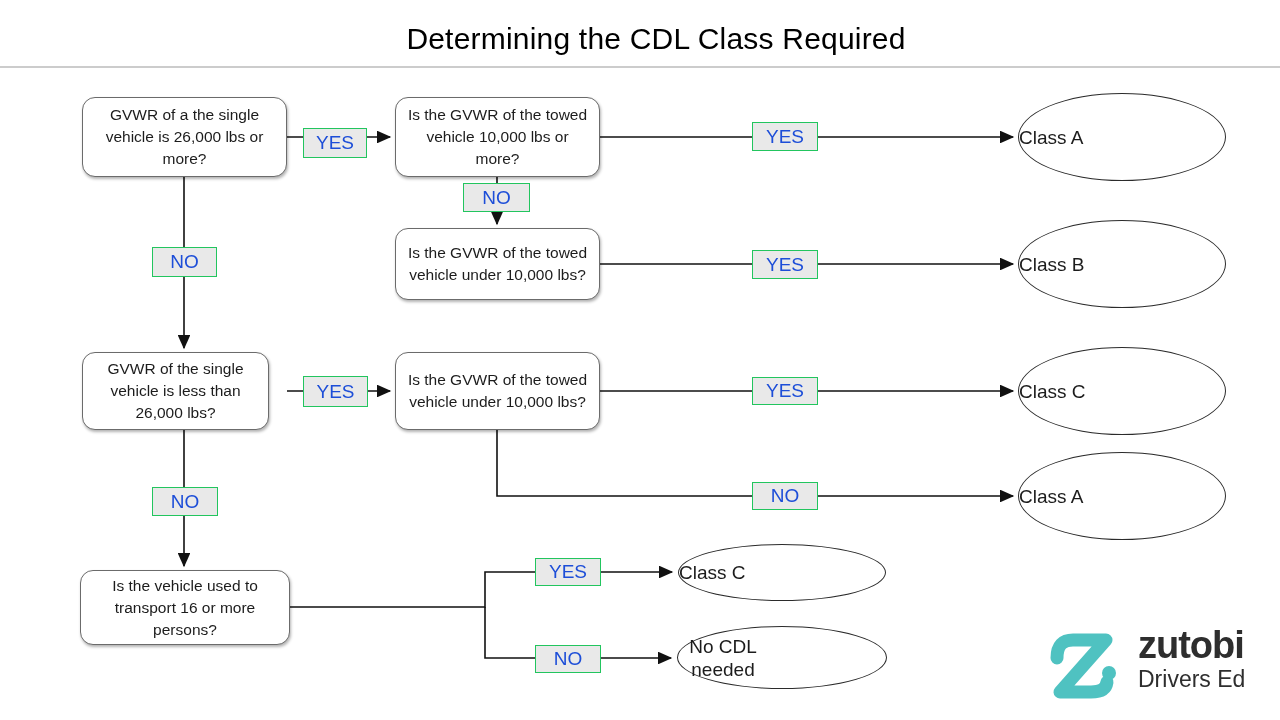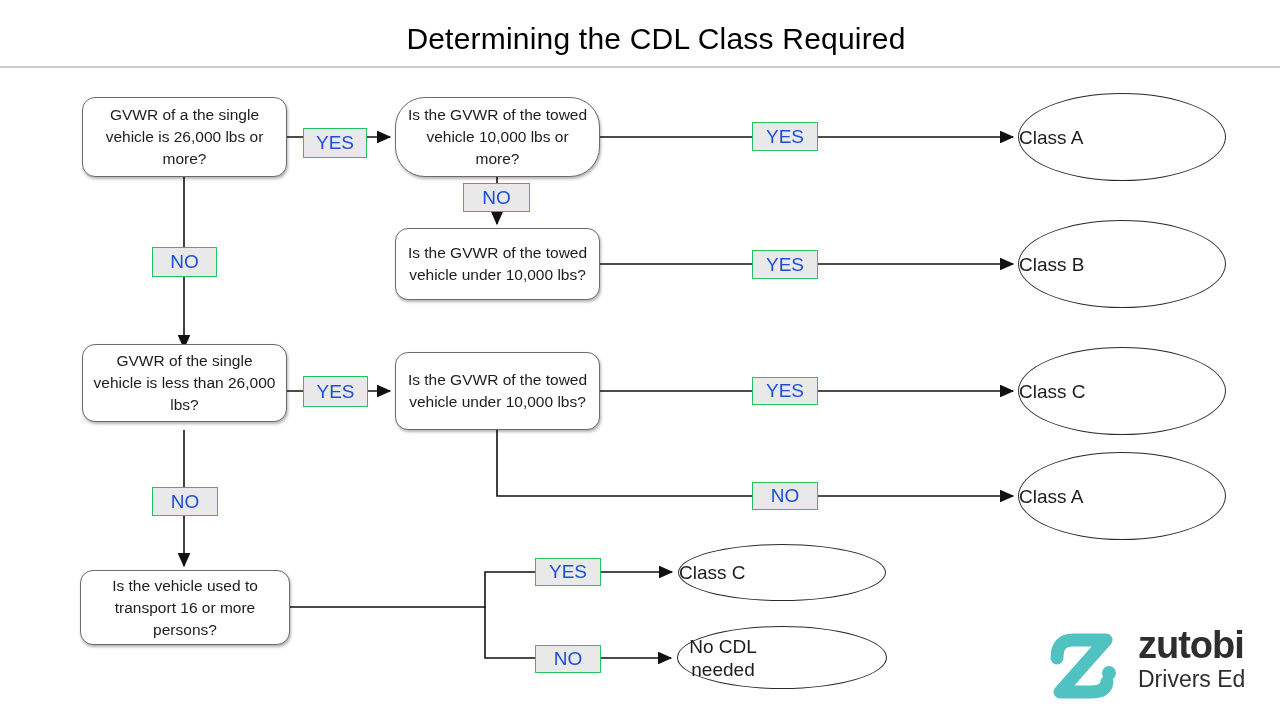--- a/index.html
+++ b/index.html
@@ -50,27 +50,27 @@
       <path d="M497 430 V496 H1013" marker-end="url(#arw)"></path>
       <path d="M184 430 V566" marker-end="url(#arw)"></path>
       <path d="M290 607 H485 V572 H672" marker-end="url(#arw)"></path>
       <path d="M485 607 V658 H671" marker-end="url(#arw)"></path>
     </g>
   </svg>
 
   <div class="dbox" style="left:82px;top:97px;width:205px;height:80px;">
     <span>GVWR of a the single vehicle is 26,000 lbs or more?</span>
   </div>
-  <div class="dbox" style="left:395px;top:97px;width:205px;height:80px;border-radius:30px;">
+  <div class="dbox" style="left:395px;top:97px;width:205px;height:80px;">
     <span>Is the GVWR of the towed vehicle 10,000 lbs or more?</span>
   </div>
   <div class="dbox" style="left:395px;top:228px;width:205px;height:72px;">
     <span>Is the GVWR of the towed vehicle under 10,000 lbs?</span>
   </div>
-  <div class="dbox" style="left:82px;top:344px;width:205px;height:78px;">
+  <div class="dbox" style="left:82px;top:352px;width:187px;height:78px;">
     <span>GVWR of the single vehicle is less than 26,000 lbs?</span>
   </div>
   <div class="dbox" style="left:395px;top:352px;width:205px;height:78px;">
     <span>Is the GVWR of the towed vehicle under 10,000 lbs?</span>
   </div>
   <div class="dbox" style="left:80px;top:570px;width:210px;height:75px;">
     <span>Is the vehicle used to transport 16 or more persons?</span>
   </div>
 
   <div class="chip" style="left:303px;top:128px;width:64px;height:30px;">YES</div>

